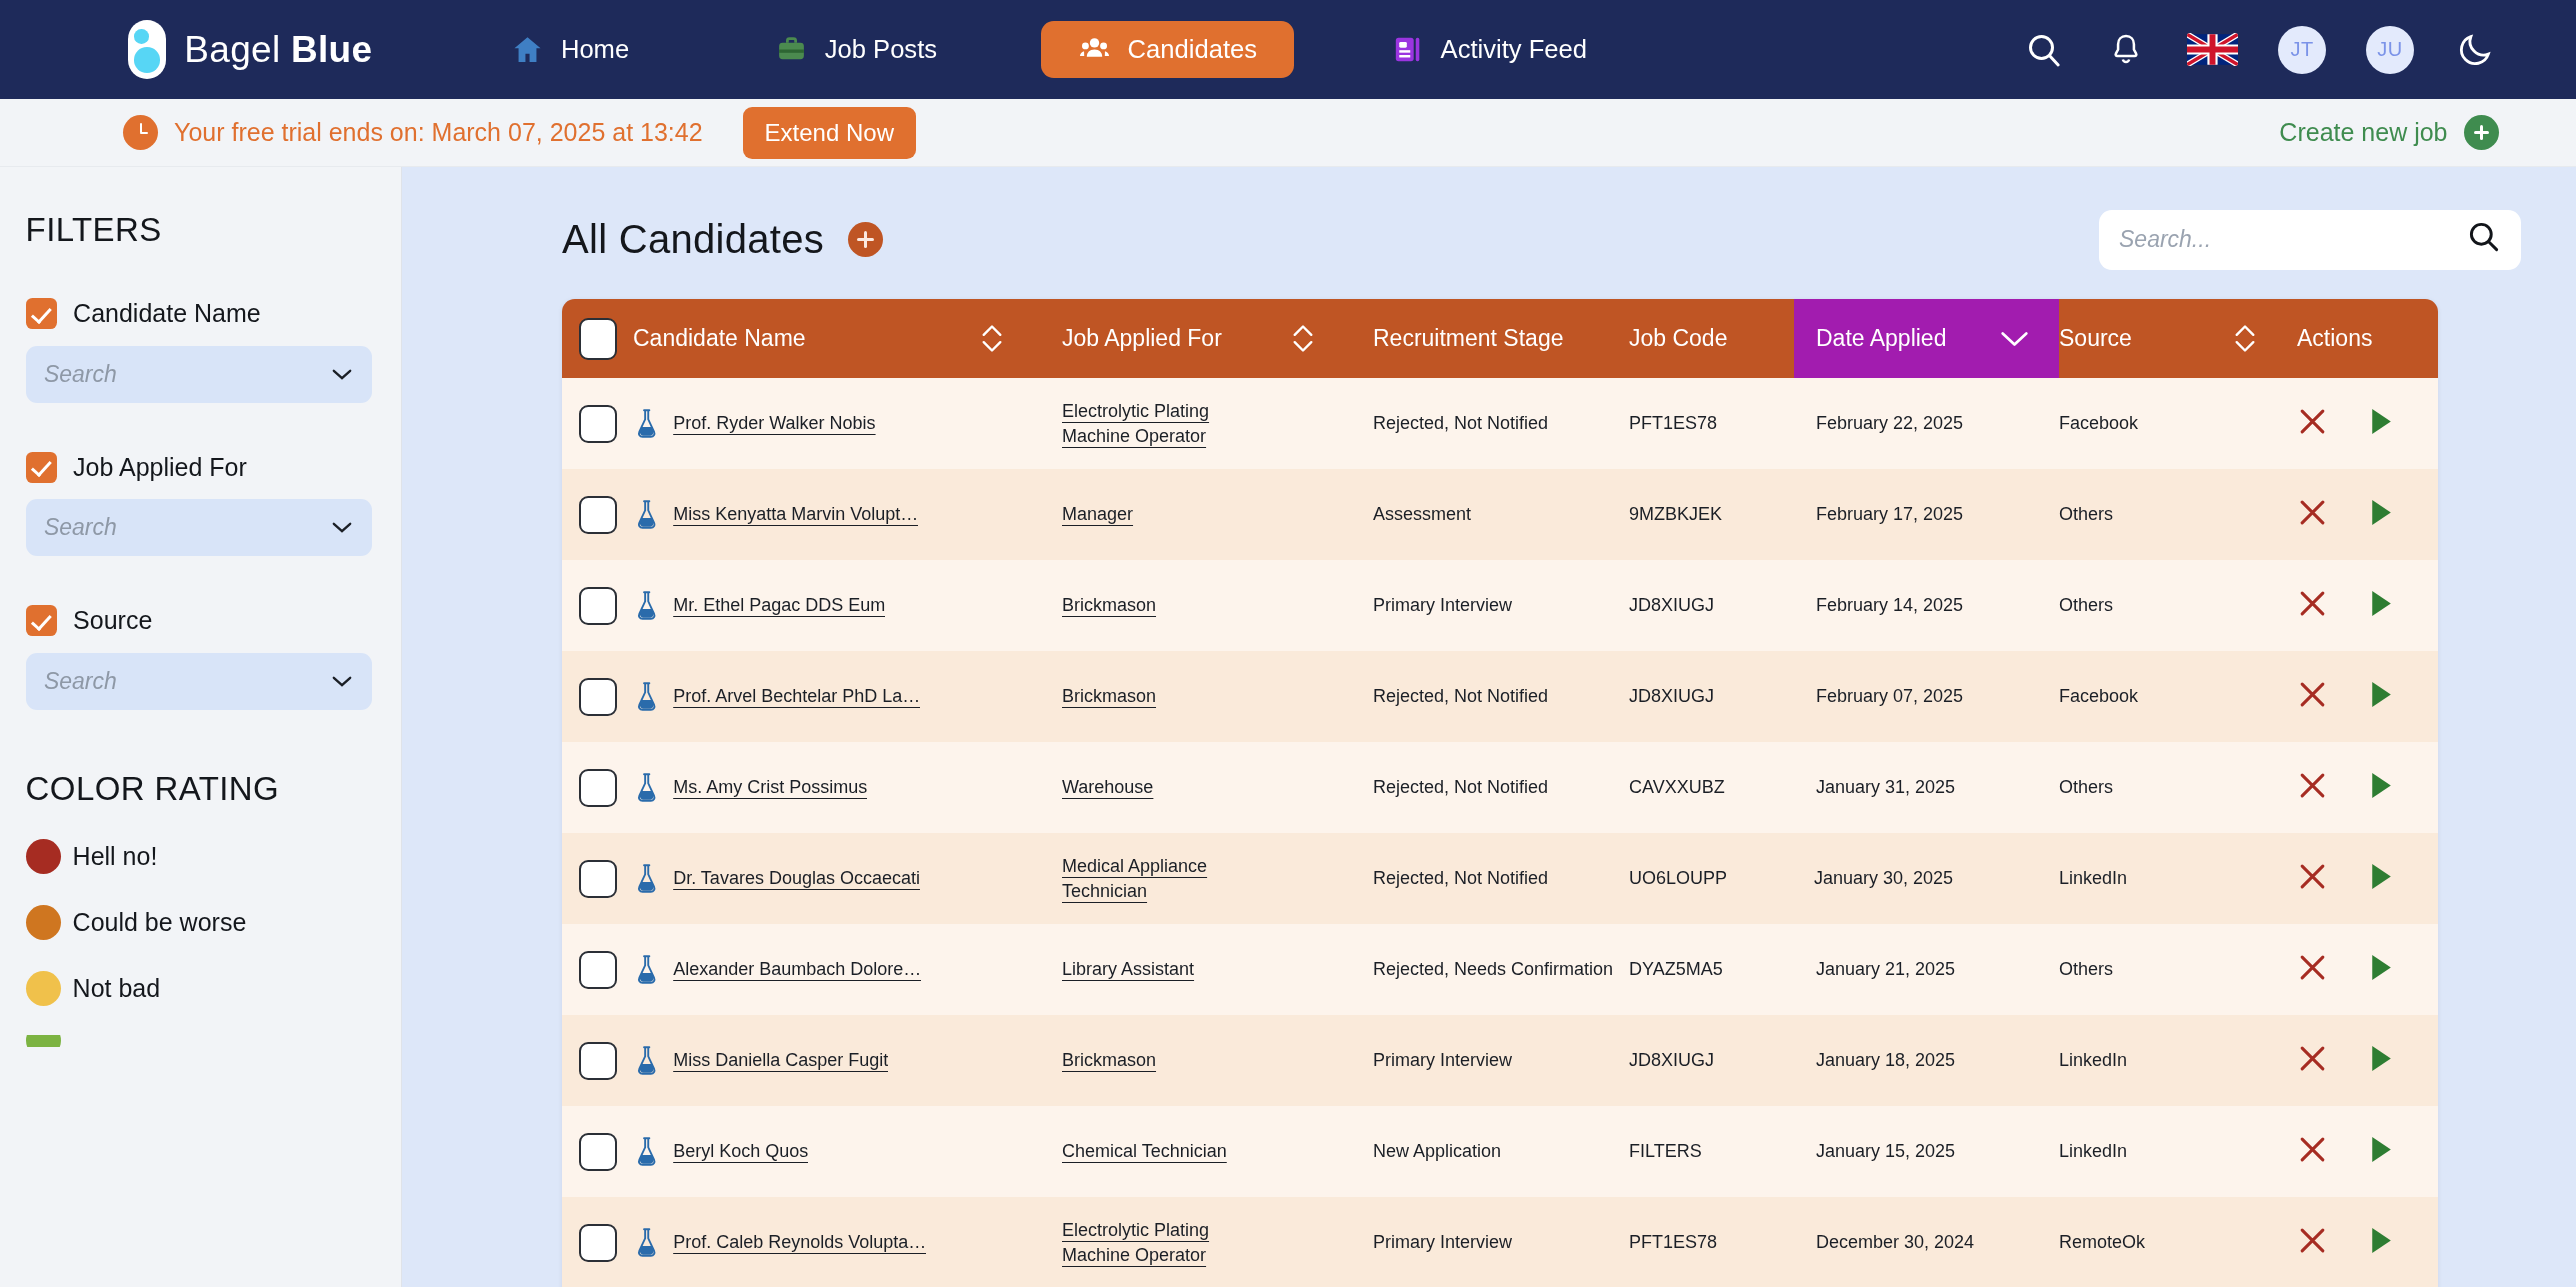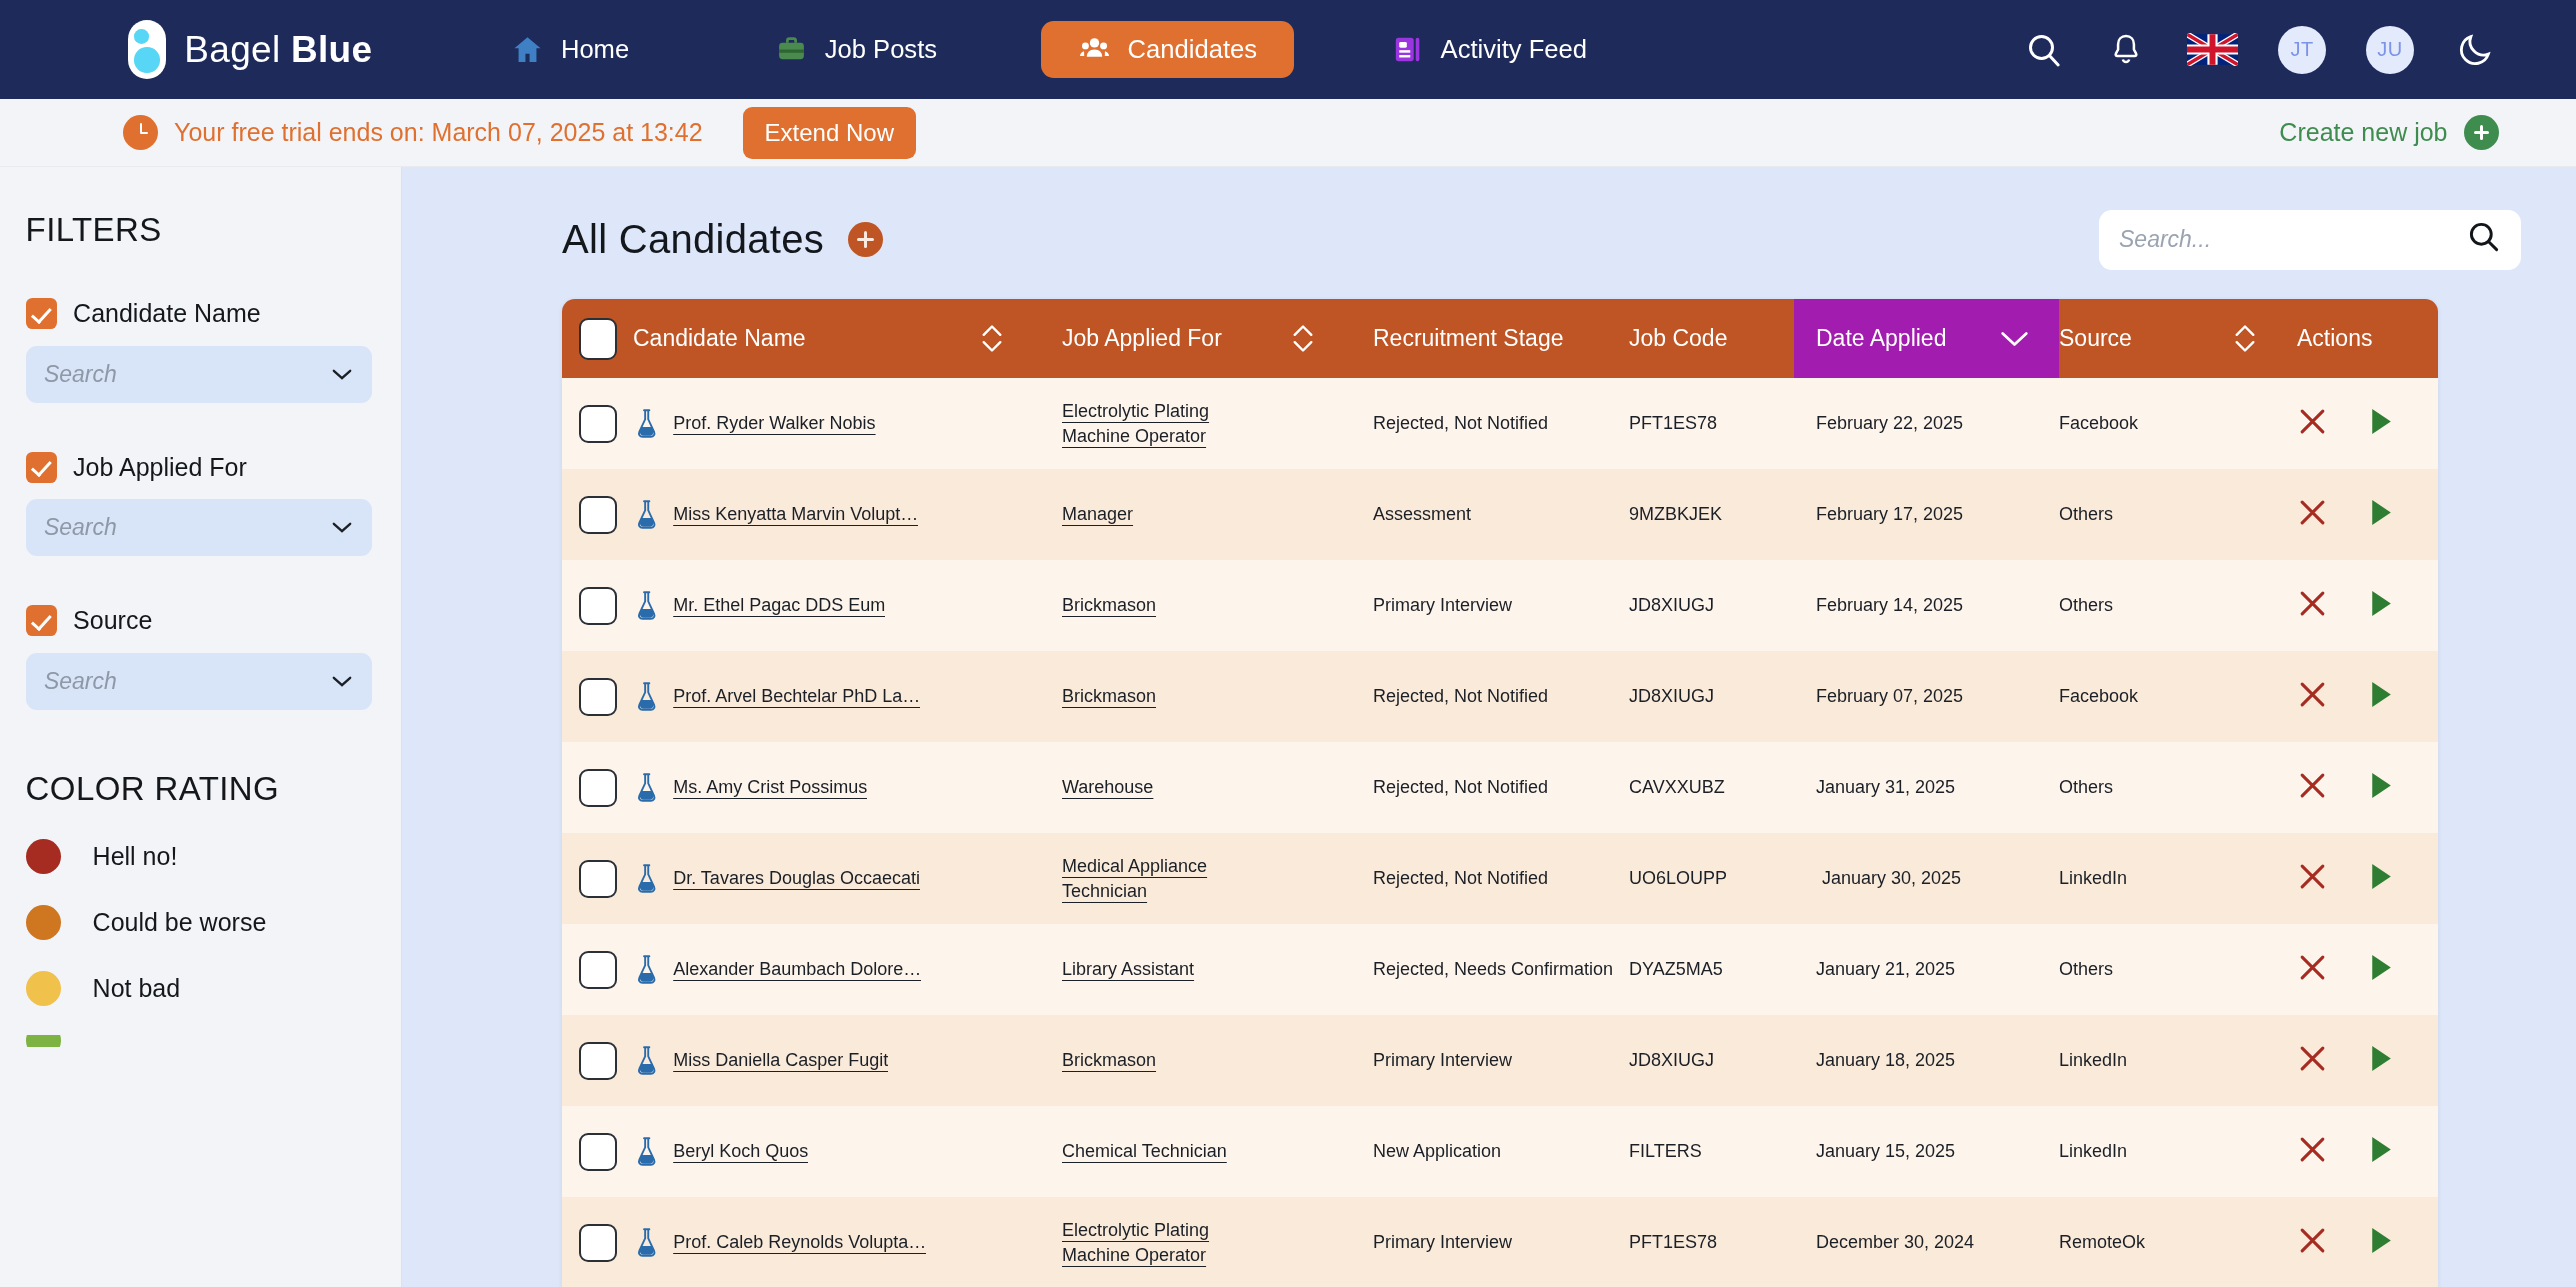--- a/index.html
+++ b/index.html
@@ -116,21 +116,21 @@
   .filter-input {
     margin-top: 16.5px; width: 346px; height: 57px; background: #d8e4f8;
     border-radius: 11px; display: flex; align-items: center;
     padding: 0 18.3px; cursor: text; position: relative;
   }
   .filter-input span { color: #8e98a6; font-size: 23px; font-style: italic; }
   .chev {
     position: absolute; right: 20px; width: 20px; height: 11px;
   }
   .sb-title2 { font-size: 33px; color: #14171c; margin-top: 60px; letter-spacing:0.4px; }
-  .rating-row { display: flex; align-items: center; gap: 32px; margin-top: 31px; cursor: pointer; }
+  .rating-row { display: flex; align-items: center; gap: 12px; margin-top: 31px; cursor: pointer; }
   .rating-dot { width: 35px; height: 35px; border-radius: 50%; flex: 0 0 35px; }
   .rating-label { font-size: 25px; color: #14171c; }
   .rating-row.clipped { margin-top: 29px; height: 12.8px; overflow: hidden; }
 
   
   .main {
     flex: 1; background: #dde7f9; padding: 37px 55px 0 160px; overflow: hidden;
   }
   .main-head { display: flex; align-items: center; height: 71px; }
   .page-title { font-size: 40px; color: #14171c; letter-spacing: 0.3px; }
@@ -657,21 +657,21 @@
               <span class="link job-txt">Medical Appliance Technician</span>
             </div>
             <div class="cell c-sort2"></div>
             <div class="cell c-stage">
               <span class="stage-txt">Rejected, Not Notified</span>
             </div>
             <div class="cell c-code">
               <span>UO6LOUPP</span>
             </div>
             <div class="cell c-date">
-              <span style="margin-left:28px">January 30, 2025</span>
+              <span style="margin-left:20px">January 30, 2025</span>
             </div>
             <div class="cell c-src">
               <span>LinkedIn</span>
             </div>
             <div class="cell c-srt3"></div>
             <div class="cell c-act">
               <span class="actions">
                 <span class="x-btn"><svg viewBox="0 0 30 30" width="31" height="31">
                     <path d="M5 5l20 20M25 5L5 25" stroke="#a62c22" stroke-width="3" stroke-linecap="round"></path>
                   </svg></span>

